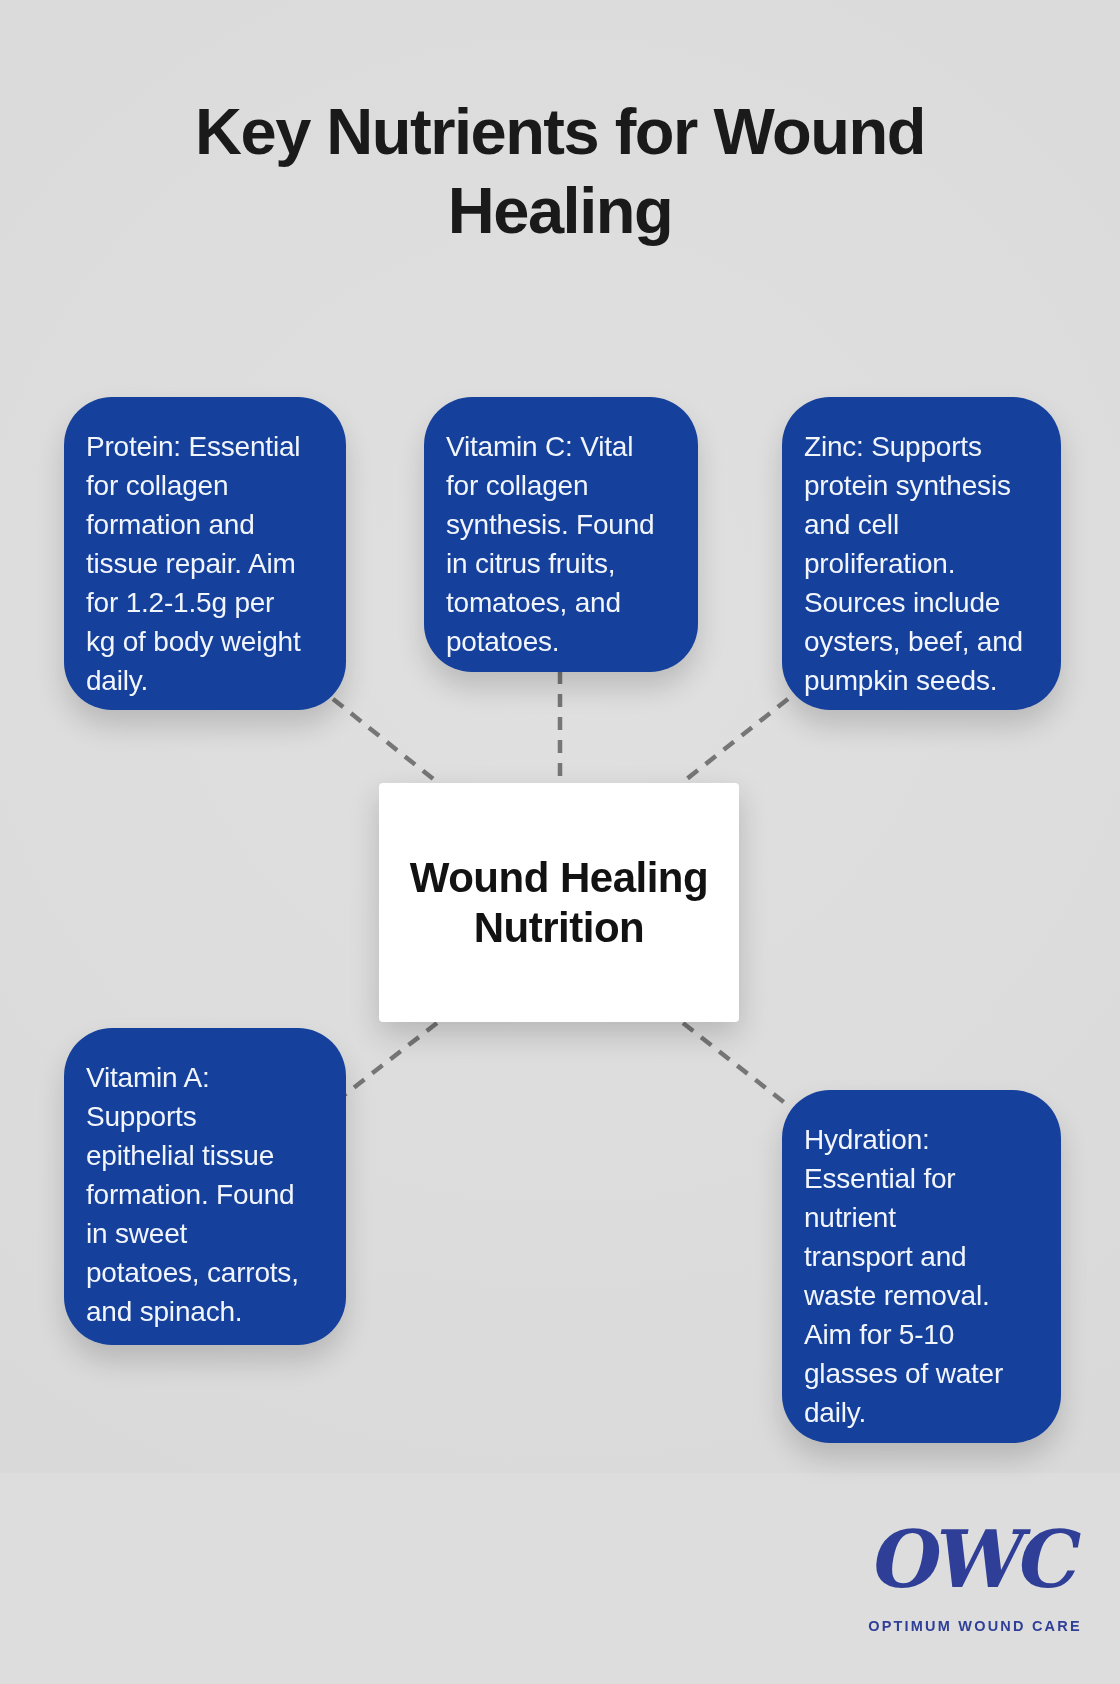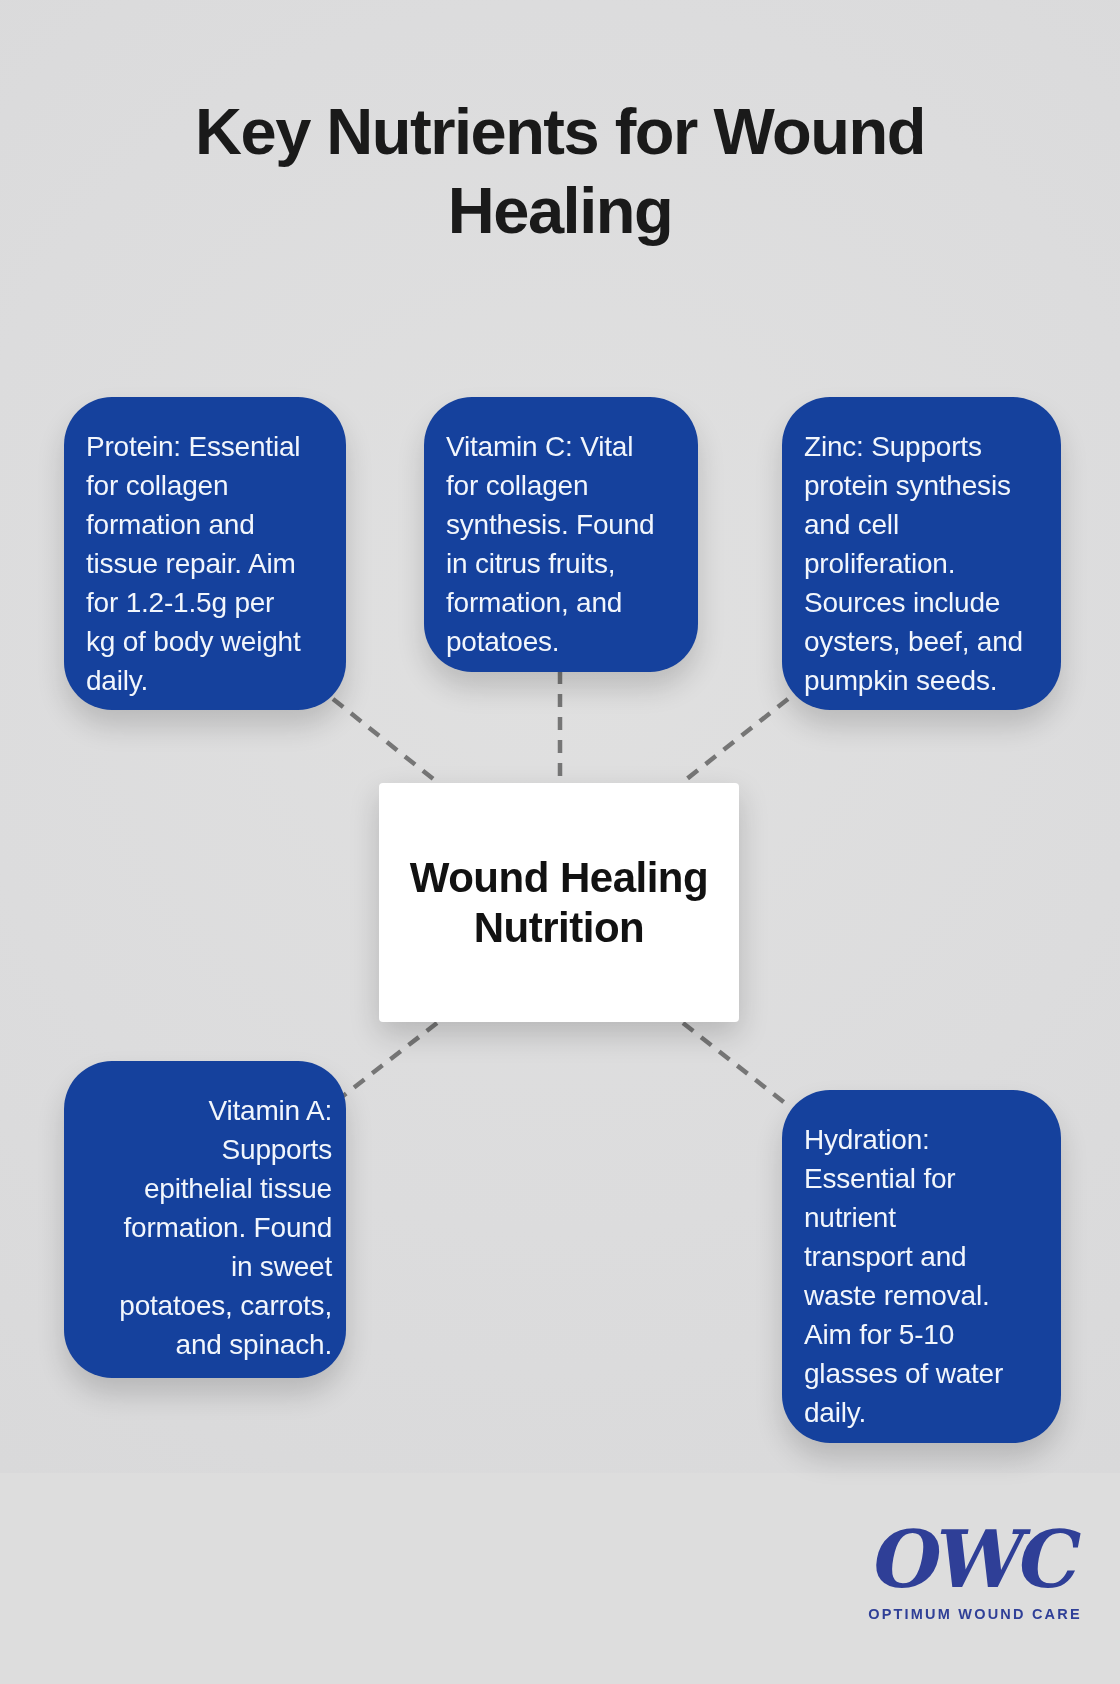--- a/index.html
+++ b/index.html
@@ -45,21 +45,21 @@
     line-height: 39px;
     letter-spacing: -0.2px;
     padding: 30px 14px 16px 22px;
     box-sizing: border-box;
     white-space: pre;
     z-index: 1;
   }
   .node-protein   { left: 64px;  top: 397px;  width: 282px; height: 313px; }
   .node-vitamin-c { left: 424px; top: 397px;  width: 274px; height: 275px; }
   .node-zinc      { left: 782px; top: 397px;  width: 279px; height: 313px; }
-  .node-vitamin-a { left: 64px;  top: 1061px; width: 282px; height: 317px; text-align: right; }
+  .node-vitamin-a { left: 64px;  top: 1028px; width: 282px; height: 317px; }
   .node-hydration { left: 782px; top: 1090px; width: 279px; height: 353px; }
   .center-node {
     position: absolute;
     left: 379px; top: 783px; width: 360px; height: 239px;
     background: #ffffff;
     border-radius: 4px;
     box-shadow: 0 12px 30px rgba(0,0,0,0.18);
     display: flex; align-items: center; justify-content: center;
     text-align: center;
     font-size: 42px; font-weight: bold;
@@ -78,21 +78,21 @@
   }
   .logo-acronym {
     font-family: "DejaVu Serif", serif;
     font-style: italic;
     font-weight: bold;
     font-size: 78px;
     line-height: 88px;
     letter-spacing: -5px;
   }
   .logo-name {
-    margin-top: 2px;
+    margin-top: 14px;
     font-size: 14.5px;
     font-weight: bold;
     letter-spacing: 2.2px;
     white-space: nowrap;
   }
 </style>
 </head>
 <body>
 
 <div class="canvas">
@@ -113,21 +113,21 @@
 formation and
 tissue repair. Aim
 for 1.2-1.5g per
 kg of body weight
 daily.</div>
 
   <div class="node node-vitamin-c">Vitamin C: Vital
 for collagen
 synthesis. Found
 in citrus fruits,
-formation, and
+tomatoes, and
 potatoes.</div>
 
   <div class="node node-zinc">Zinc: Supports
 protein synthesis
 and cell
 proliferation.
 Sources include
 oysters, beef, and
 pumpkin seeds.</div>
 

